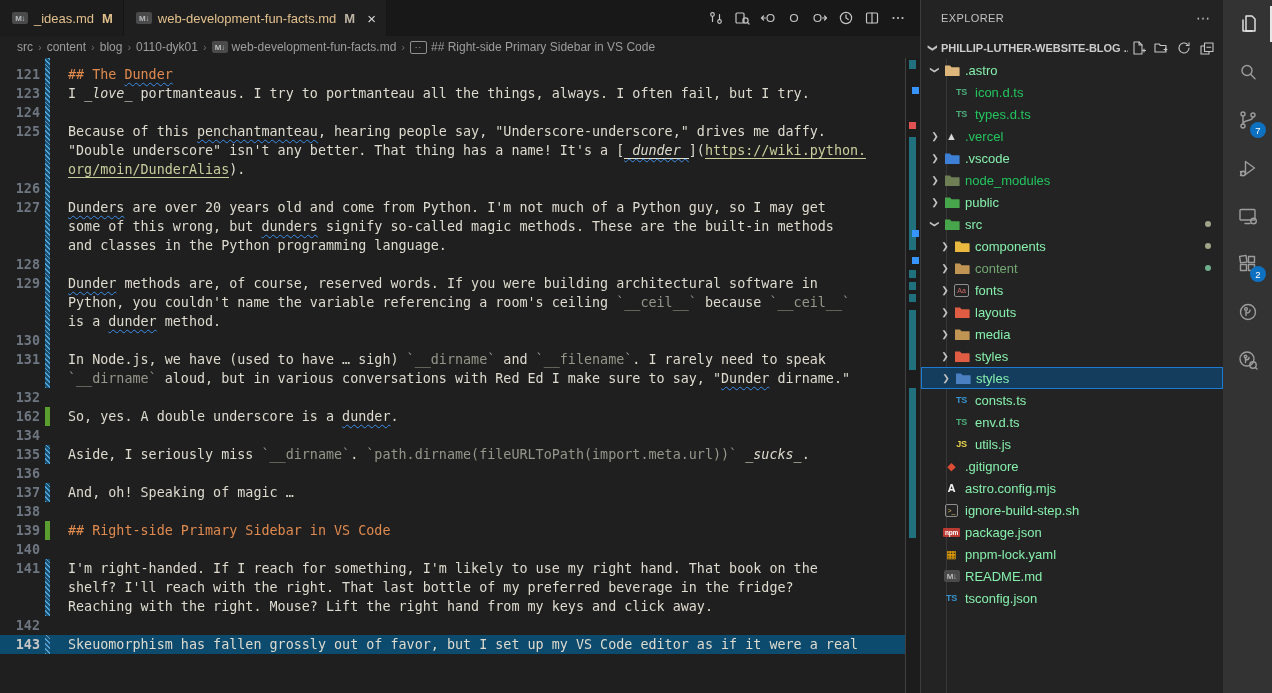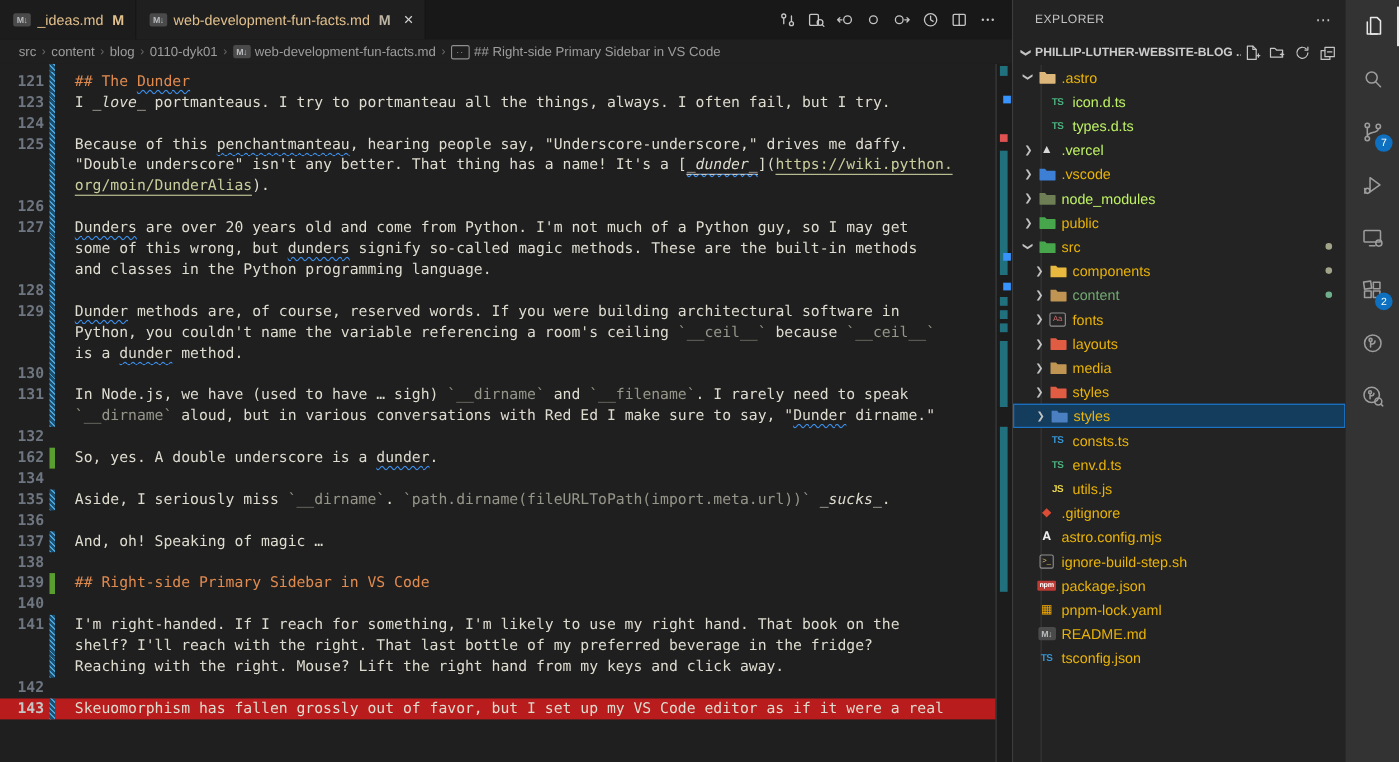--- a/index.html
+++ b/index.html
@@ -29,21 +29,21 @@
                padding-left:17px;flex:none;background:#1f1f1f;white-space:nowrap;}
   .crumb{cursor:pointer;display:flex;align-items:center;gap:4px;}
   .crumb-sep{color:#6d6d6d;margin:0 5px;font-size:11px;}
   .symicon{display:inline-flex;align-items:center;justify-content:center;width:15px;height:11px;
            border:1px solid #8f8f8f;border-radius:2px;color:#b9bcbe;font-size:8px;letter-spacing:1px;}
 
   .editor{flex:1;position:relative;font-family:"DejaVu Sans Mono","Liberation Mono",monospace;
           font-size:13.4px;line-height:19px;overflow:hidden;}
   .ed-row{position:relative;height:19px;white-space:pre;}
   .ed-row.partial{height:7px;overflow:hidden;}
-  .ed-row.current{background:#b91c1c;}
+  .ed-row.current{background:#0c4a6e;}
   .ln{position:absolute;left:0;top:0;width:40px;text-align:right;color:#6e7681;font-weight:bold;}
   .ed-row.current .ln{color:#c6c6c6;}
   .gbar{position:absolute;left:45px;top:0;bottom:0;width:5px;}
   .gbar.m{background:repeating-linear-gradient(45deg,#4ba3d9 0 1.2px,#1d4f6e 1.2px 3.4px);}
   .gbar.a{background:#5a9e2f;}
   .code-line{position:absolute;left:68px;top:0;color:#dedbcf;}
   .tk-h{color:#e08a4f;}
   .tk-i{font-style:italic;}
   .tk-code{color:#95958a;}
   .tk-url{color:#c9cd9c;border-bottom:1px solid #c9cd9c;}
@@ -67,22 +67,22 @@
           transform:none;}
   .twisty.down{transform:rotate(90deg);}
   .twisty.hidden{visibility:hidden;}
   .section-label{white-space:nowrap;overflow:hidden;}
   .section-actions{margin-left:auto;display:flex;gap:3px;}
   .sabtn{width:20px;height:20px;display:flex;align-items:center;justify-content:center;border-radius:4px;cursor:pointer;}
   .sabtn svg{stroke:#c5c5c5;fill:none;stroke-width:1.1;}
   .tree{flex:1;overflow:hidden;font-size:13px;position:relative;}
   .trow{height:22px;display:flex;align-items:center;position:relative;cursor:pointer;box-sizing:border-box;}
   .trow.selected{background:#143c5c;border:1px solid #1f7ad1;}
-  .trow .lbl{margin-left:5px;color:#eab308;white-space:nowrap;}
-  .trow .lbl.dim{color:#bef264;}
+  .trow .lbl{margin-left:5px;color:#86efac;white-space:nowrap;}
+  .trow .lbl.dim{color:#22c55e;}
   .ticon{width:17px;height:16px;display:inline-flex;align-items:center;justify-content:center;flex:none;}
   .fbadge{font-size:9px;font-weight:bold;letter-spacing:-.3px;}
   .fbadge.inverse{background:#bb3a33;color:#fff;font-size:6.5px;padding:1px 2px;border-radius:1px;}
   .fglyph{font-size:11px;line-height:1;}
   .fglyph.boxed{border:1px solid #8f8f8f;border-radius:2px;font-size:7px;padding:0 2px;height:11px;display:inline-flex;align-items:center;}
   .gitdot{position:absolute;right:12px;top:8px;width:6px;height:6px;border-radius:50%;}
   .guide{position:absolute;left:25px;top:0;bottom:0;width:1px;background:#373737;}
 
   
   .activitybar{width:49px;background:#333333;display:flex;flex-direction:column;align-items:center;flex:none;}

